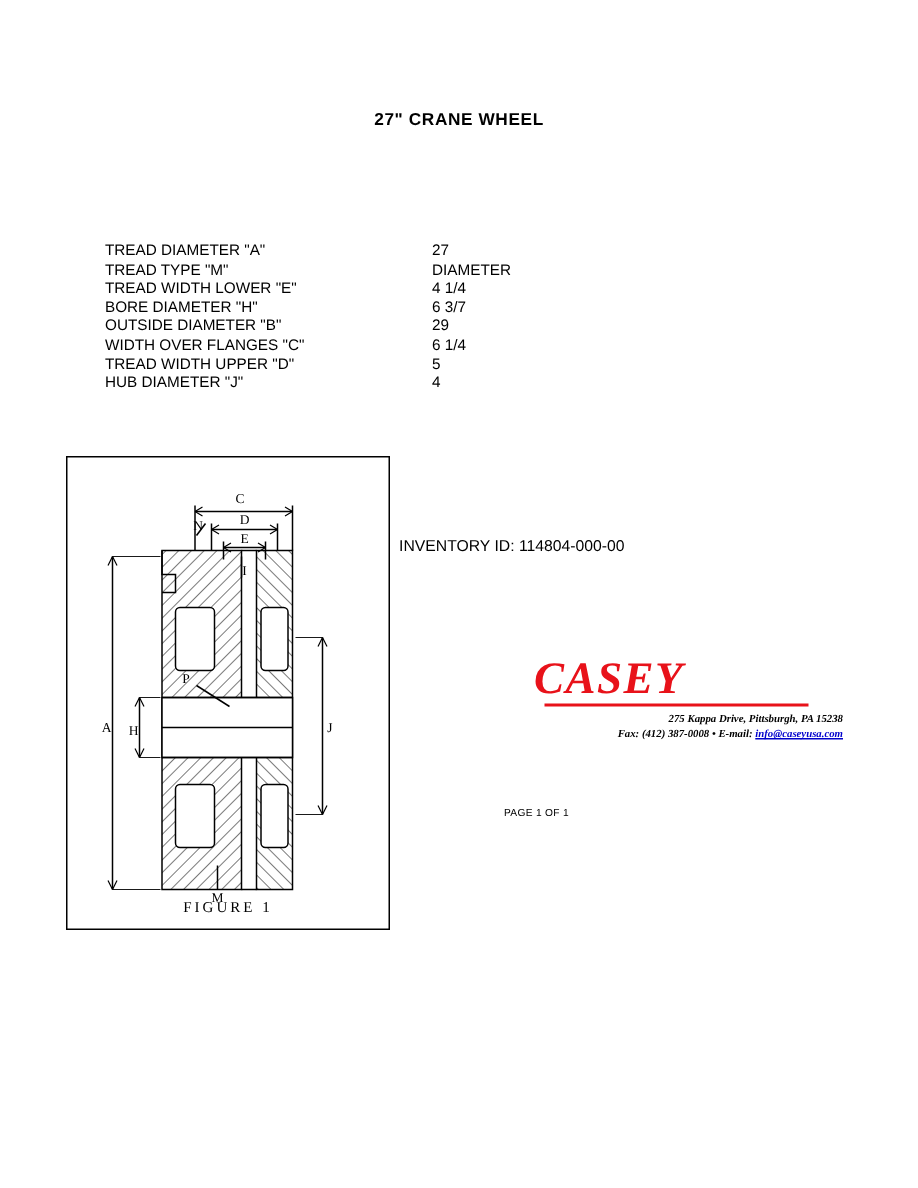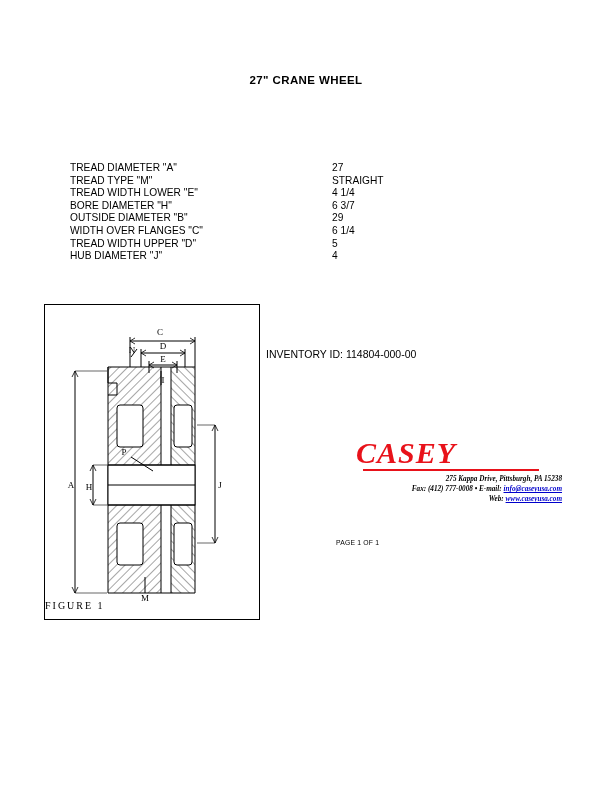--- a/index.html
+++ b/index.html
@@ -47,27 +47,26 @@
     height: 12.6px;
   }
   .spec-label {
     display: inline-block;
     width: 218px;
     vertical-align: top;
   }
   .spec-value {
     display: inline-block;
     vertical-align: top;
-    margin-left: 44px;
   }
 
   .inventory {
     position: absolute;
     left: 266px;
-    top: 348px;
+    top: 358px;
     font-size: 10.5px;
     white-space: nowrap;
   }
 
   .brand {
     position: absolute;
     left: 356px;
     top: 438px;
     width: 190px;
     text-align: left;
@@ -125,38 +124,39 @@
     border: 1px solid #000000;
     background: #ffffff;
     overflow: hidden;
   }
   .drawing svg { display: block; }
   .fig-caption {
     position: absolute;
     left: 0;
     bottom: 8px;
     width: 214px;
+    text-align: center;
     font-size: 10px;
     font-family: "Liberation Serif", serif;
     letter-spacing: 2px;
   }
 </style>
 </head>
 <body>
 
 <div id="page">
 
   <div class="title">27" CRANE WHEEL</div>
 
   <div class="spec-table">
     <div class="spec-row">
       <span class="spec-label">TREAD DIAMETER "A"</span><span class="spec-value">27</span>
     </div>
     <div class="spec-row">
-      <span class="spec-label">TREAD TYPE "M"</span><span class="spec-value">STRAIGHT</span>
+      <span class="spec-label">TREAD TYPE "M"</span><span class="spec-value">DIAMETER</span>
     </div>
     <div class="spec-row">
       <span class="spec-label">TREAD WIDTH LOWER "E"</span><span class="spec-value">4 1/4</span>
     </div>
     <div class="spec-row">
       <span class="spec-label">BORE DIAMETER "H"</span><span class="spec-value">6 3/7</span>
     </div>
     <div class="spec-row">
       <span class="spec-label">OUTSIDE DIAMETER "B"</span><span class="spec-value">29</span>
     </div>
@@ -173,22 +173,21 @@
 
   <div class="inventory">INVENTORY ID:  114804-000-00</div>
 
   <div class="brand">
     <div class="brand-name">CASEY</div>
     <div class="brand-underline"></div>
   </div>
 
   <div class="brand-contact">
     <div>275 Kappa Drive, Pittsburgh, PA  15238</div>
-    <div><span>Fax:  (412) 777-0008 • E-mail: </span><span class="link">info@caseyusa.com</span></div>
-    <div><span>Web:  </span><span class="link">www.caseyusa.com</span></div>
+    <div><span>Fax:  (412) 387-0008 • E-mail: </span><span class="link">info@caseyusa.com</span></div>
   </div>
 
   <div class="page-footer">PAGE 1 OF 1</div>
 
   <div class="drawing">
     <svg width="214" height="314" viewBox="0 0 214 314">
       <defs>
         <pattern id="hatchR" width="6" height="6" patternTransform="rotate(45)" patternUnits="userSpaceOnUse">
           <line x1="0" y1="0" x2="0" y2="6" stroke="#000" stroke-width="0.7"></line>
         </pattern>

